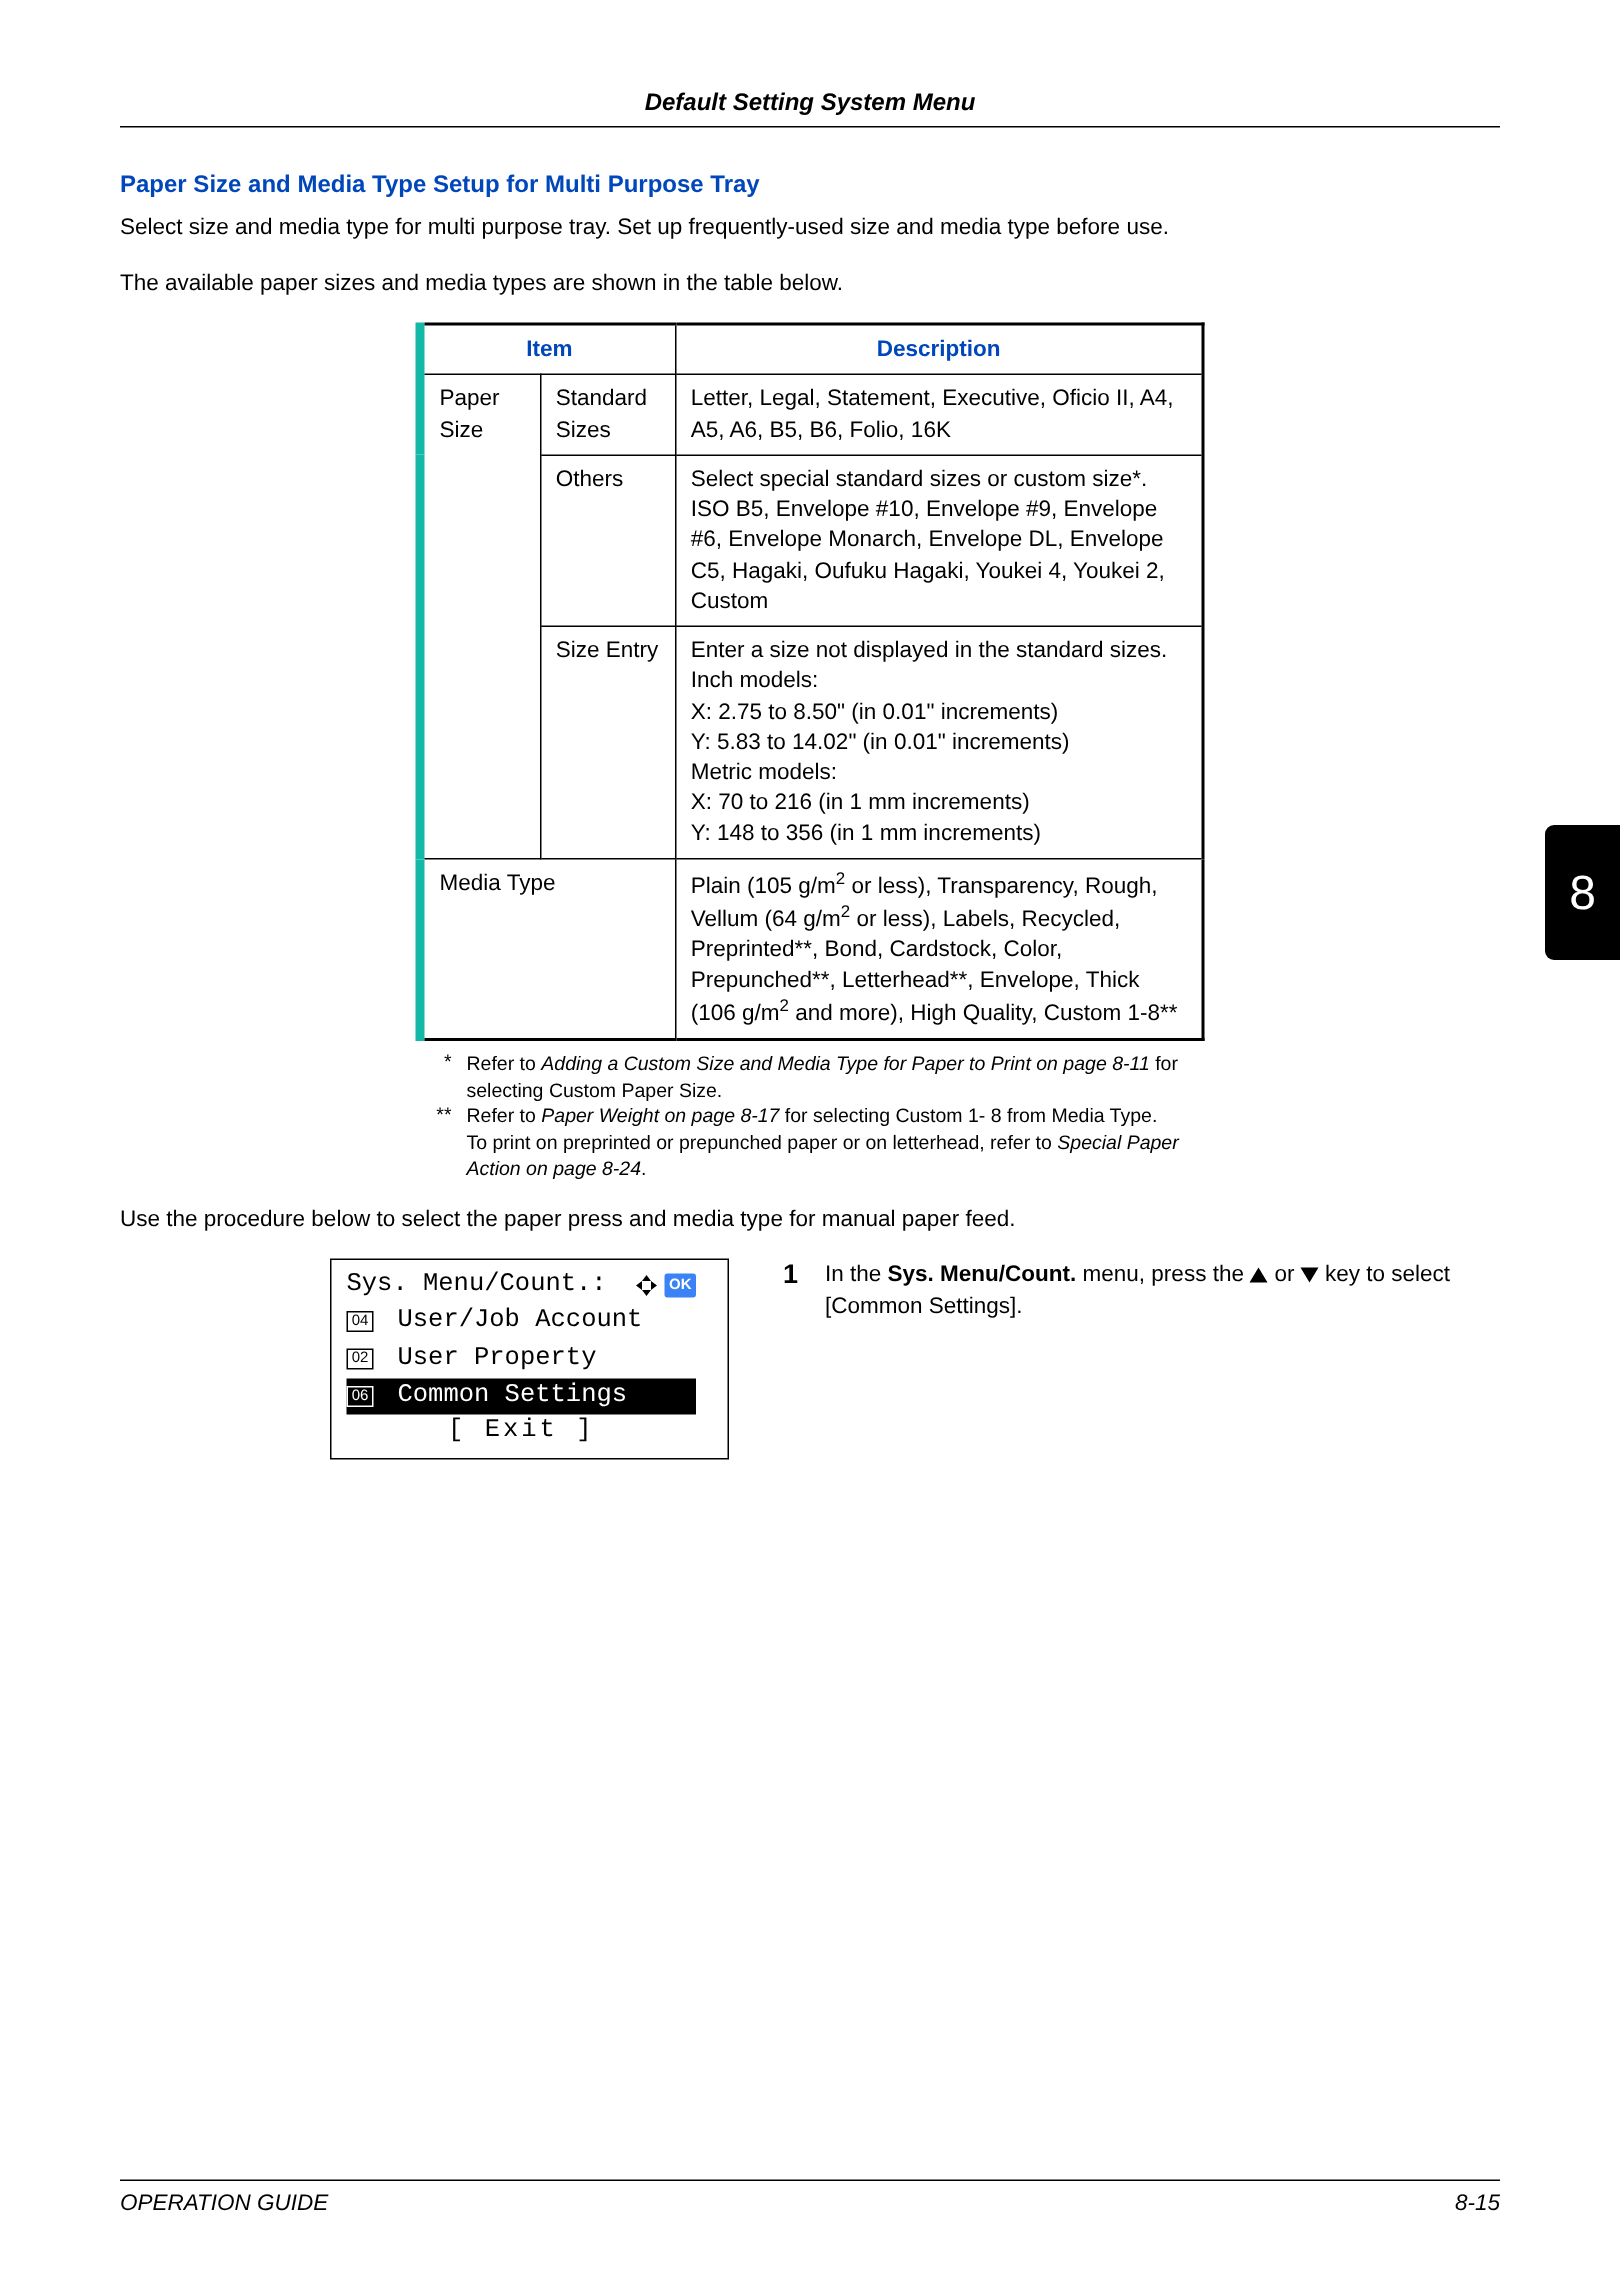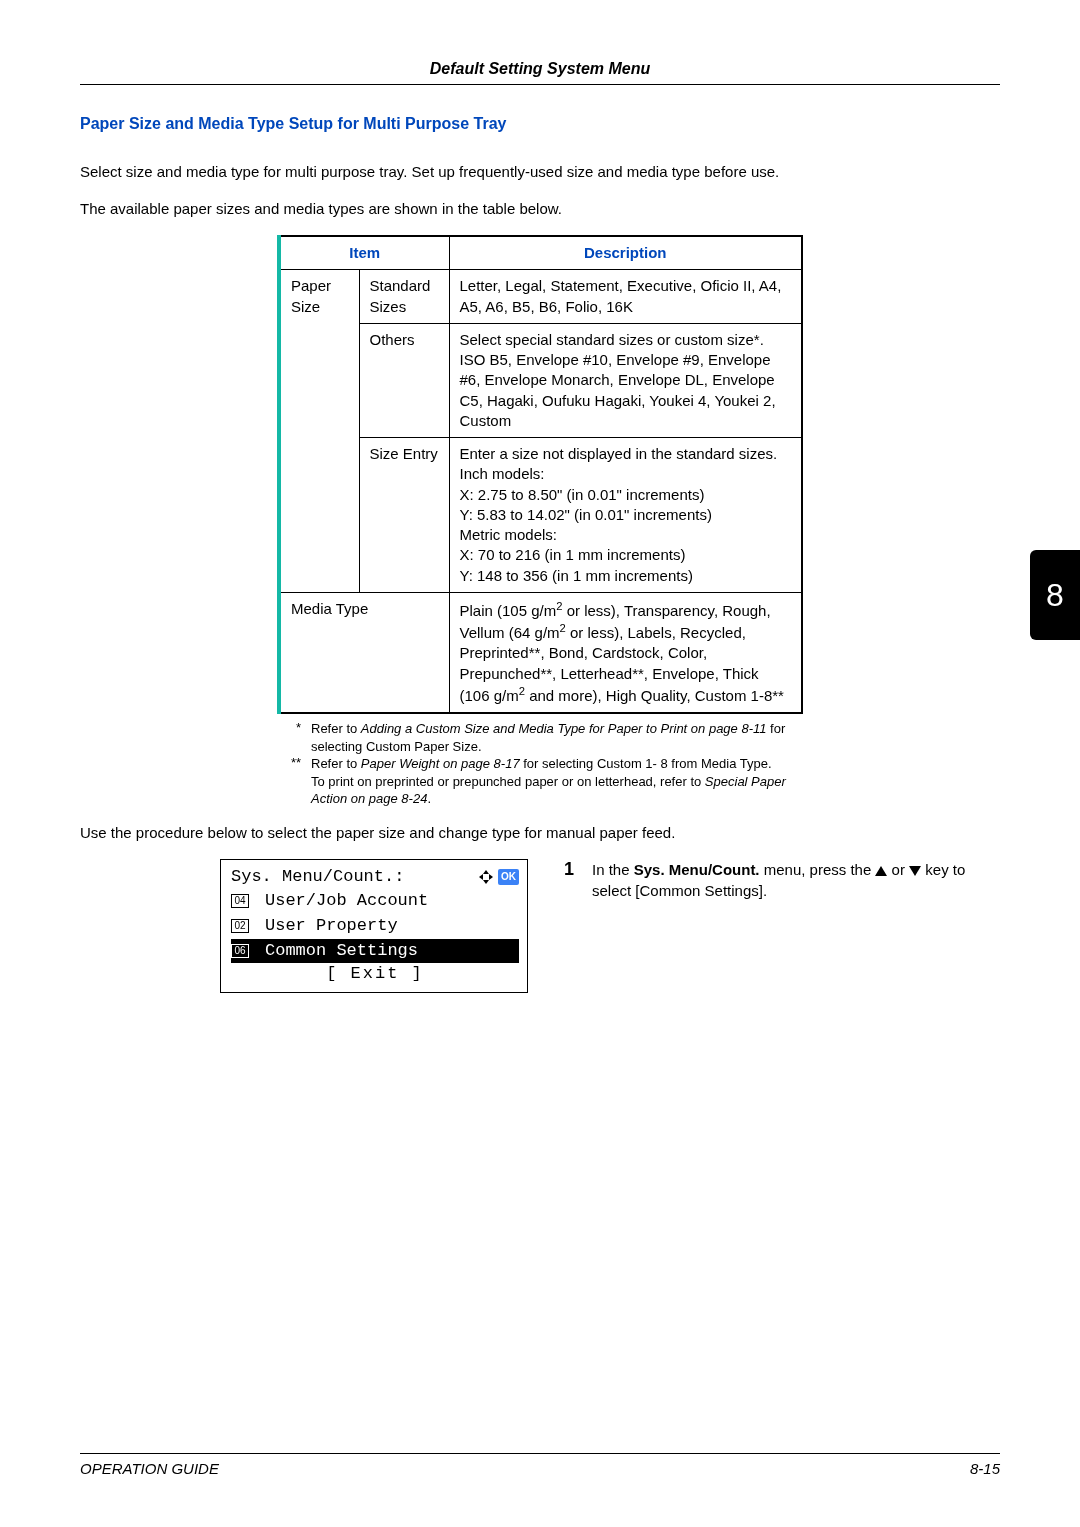--- a/index.html
+++ b/index.html
@@ -21,42 +21,42 @@
     font-style: italic;
     font-weight: bold;
     font-size: 16px;
     margin-bottom: 6px;
   }
   .hr-thin { border: none; border-top: 1px solid #000; margin: 0 0 30px 0; }
   .section-heading {
     color: #0047bb;
     font-weight: bold;
     font-size: 16px;
-    margin-bottom: 28px;
+    margin-bottom: 8px;
   }
   .body-p { margin: 0 0 16px 0; line-height: 1.4; }
   .datatable {
     border-collapse: collapse;
     margin: 10px auto 6px auto;
     width: 526px;
   }
   .datatable th, .datatable td {
     border: 1px solid #000;
     padding: 6px 10px;
     vertical-align: top;
     text-align: left;
     font-size: 15px;
     line-height: 1.35;
   }
   .datatable th {
     font-weight: bold;
     color: #0047bb;
     text-align: center;
   }
-  .datatable .outer { border-left: 4px solid #14b8a6; }
+  .datatable .outer { border-left: 6px solid #14b8a6; }
   .datatable .outer-r { border-right: 2px solid #000; }
   .datatable thead th { border-top: 2px solid #000; }
   .datatable tr.lastrow td { border-bottom: 2px solid #000; }
   .col-item { width: 80px; }
   .col-sub { width: 90px; }
   .footnotes {
     width: 526px;
     margin: 0 auto 14px auto;
     font-size: 13px;
   }
@@ -64,24 +64,24 @@
   .footnotes .fn-mark { width: 34px; text-align: right; padding-right: 10px; }
   .footnotes .fn-text { flex: 1; line-height: 1.35; }
   .footnotes em { font-style: italic; }
   .note-block { margin: 20px 0; }
   .note-block hr { border: none; border-top: 1px solid #000; margin: 6px 0; }
   .note-line { padding: 6px 0; }
   .note-line strong { font-weight: bold; }
   .step-area { display: flex; margin-top: 16px; }
   .lcd-box {
     border: 1.5px solid #000;
-    padding: 6px 8px 6px 10px;
+    padding: 6px 21px 6px 10px;
     font-family: "Courier New", monospace;
     font-size: 17px;
-    width: 308px;
+    width: 266px;
     margin-left: 140px;
     line-height: 1.35;
   }
   .lcd-title-row { display: flex; justify-content: space-between; align-items: center; }
   .lcd-icons { display: inline-flex; gap: 4px; align-items: center; }
   .lcd-item { display: flex; align-items: center; gap: 16px; padding: 1px 0; text-align: center; }
   .lcd-item.highlight { background: #000; color: #fff; }
   .lcd-num {
     border: 1px solid currentColor;
     font-size: 10px;
@@ -181,21 +181,21 @@
     <div class="fn-row">
       <div class="fn-mark">**</div>
       <div class="fn-text">
         <span>Refer to </span><em>Paper Weight on page 8-17</em><span> for selecting Custom 1- 8 from Media Type.</span><br>
         <span>To print on preprinted or prepunched paper or on letterhead, refer to </span><em>Special Paper Action on page 8-24</em><span>.</span>
       </div>
     </div>
   </div>
 
 
-  <p class="body-p">Use the procedure below to select the paper size and change type for manual paper feed.</p>
+  <p class="body-p">Use the procedure below to select the paper press and media type for manual paper feed.</p>
 
   <div class="step-area">
     <div class="lcd-box">
       <div class="lcd-title-row">
         <span>Sys. Menu/Count.:</span>
         <span class="lcd-icons">
           <span class="arrows-icon">
             <svg width="16" height="16" viewBox="0 0 16 16">
                 <polygon points="8,1 11,5 5,5" fill="#000"></polygon>
                 <polygon points="8,15 11,11 5,11" fill="#000"></polygon>

